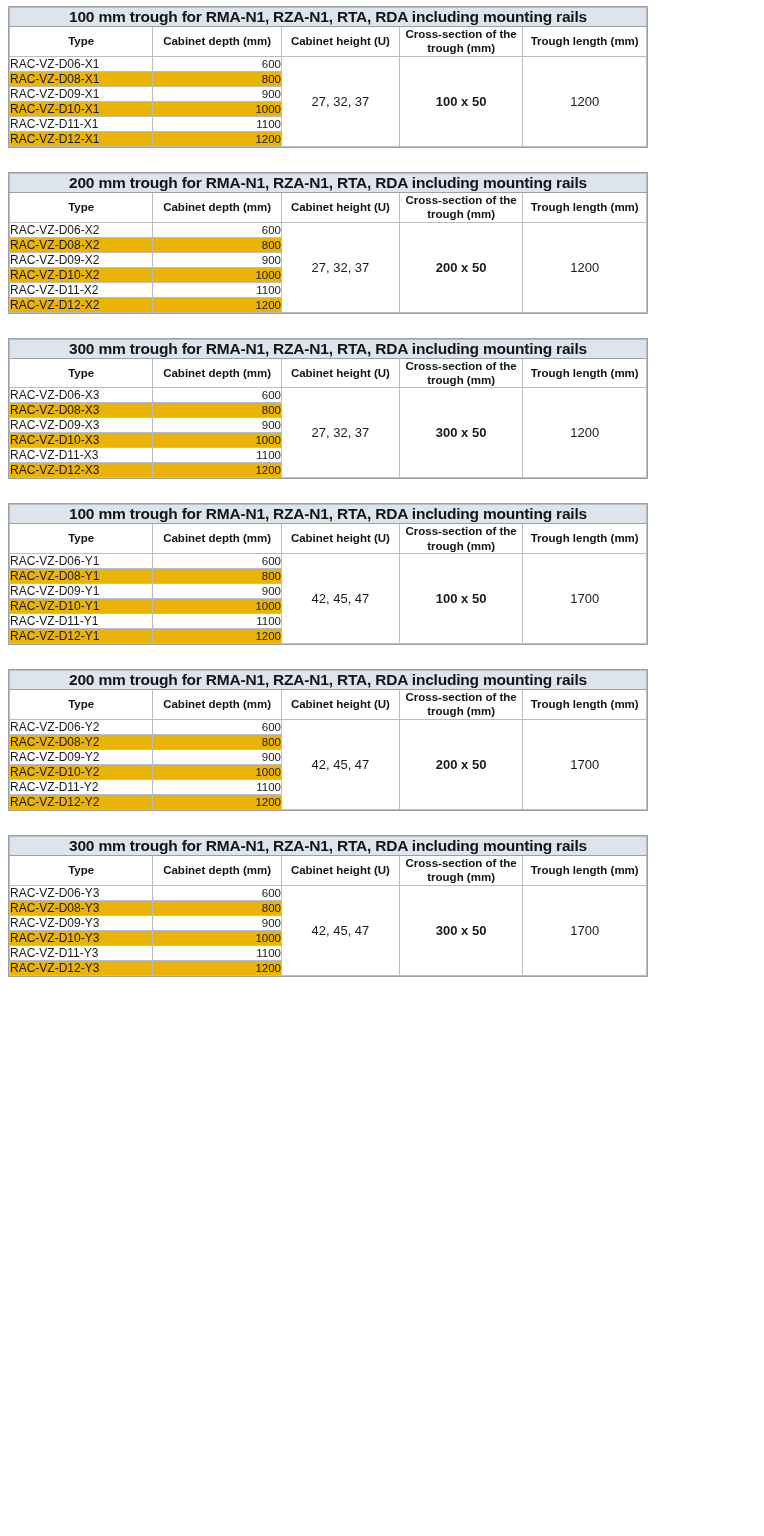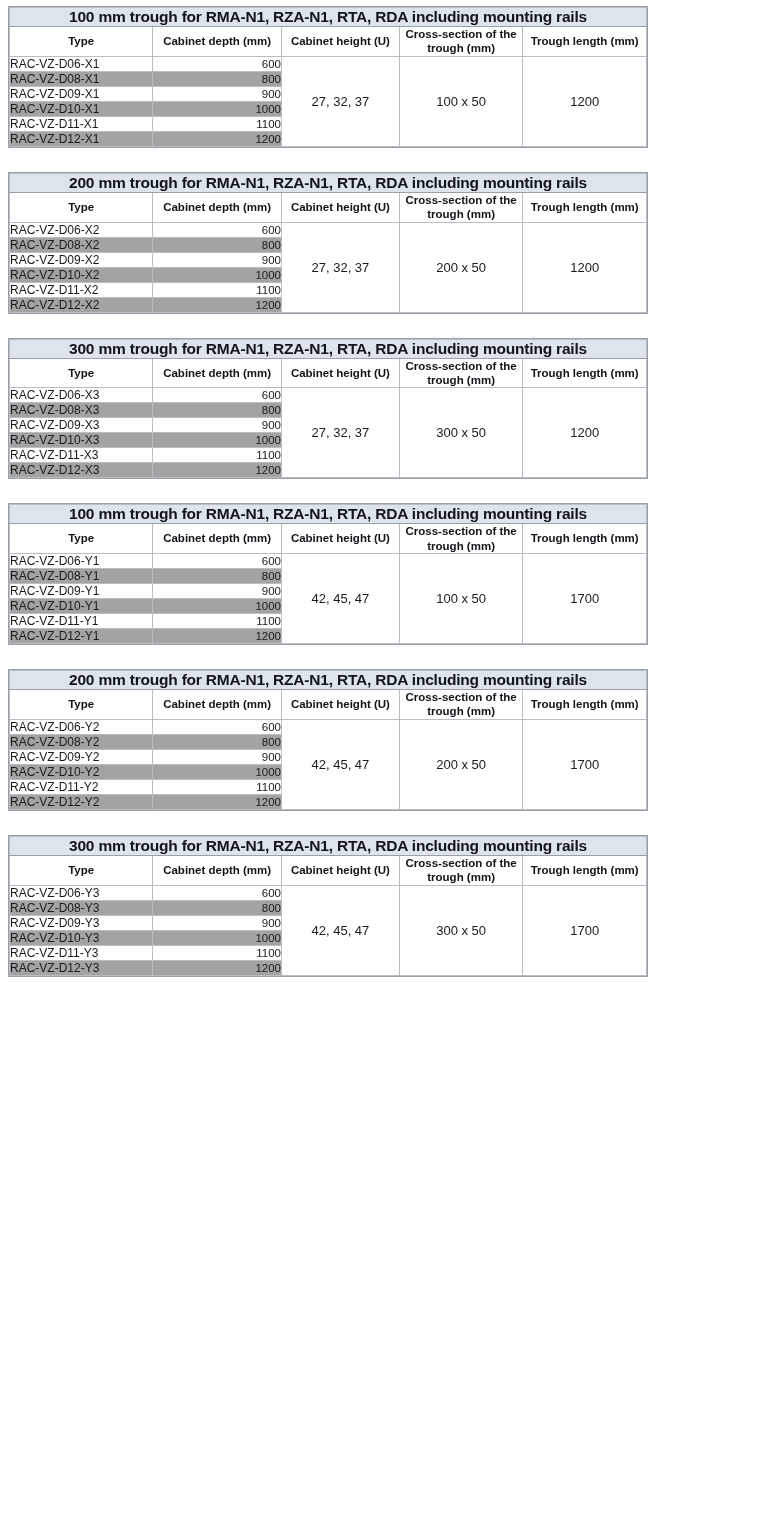--- a/index.html
+++ b/index.html
@@ -59,30 +59,30 @@
     white-space: nowrap;
   }
   .num-cell {
     font-size: 11.5px;
     text-align: right;
     padding: 6px 4px;
     color: #1a1a1a;
   }
   .row-alt .type-cell,
   .row-alt .num-cell {
-    background: #a3a3a3;
+    background: #eab308;
   }
   .merged {
     text-align: center;
     vertical-align: middle;
     font-size: 13px;
     background: #ffffff;
   }
   .merged.bold {
-    font-weight: normal;
+    font-weight: bold;
   }
   
   col.c-type { width: 22.5%; }
   col.c-depth { width: 20.2%; }
   col.c-height { width: 18.5%; }
   col.c-cross { width: 19.4%; }
   col.c-length { width: 19.4%; }
 </style>
 </head>
 <body>

